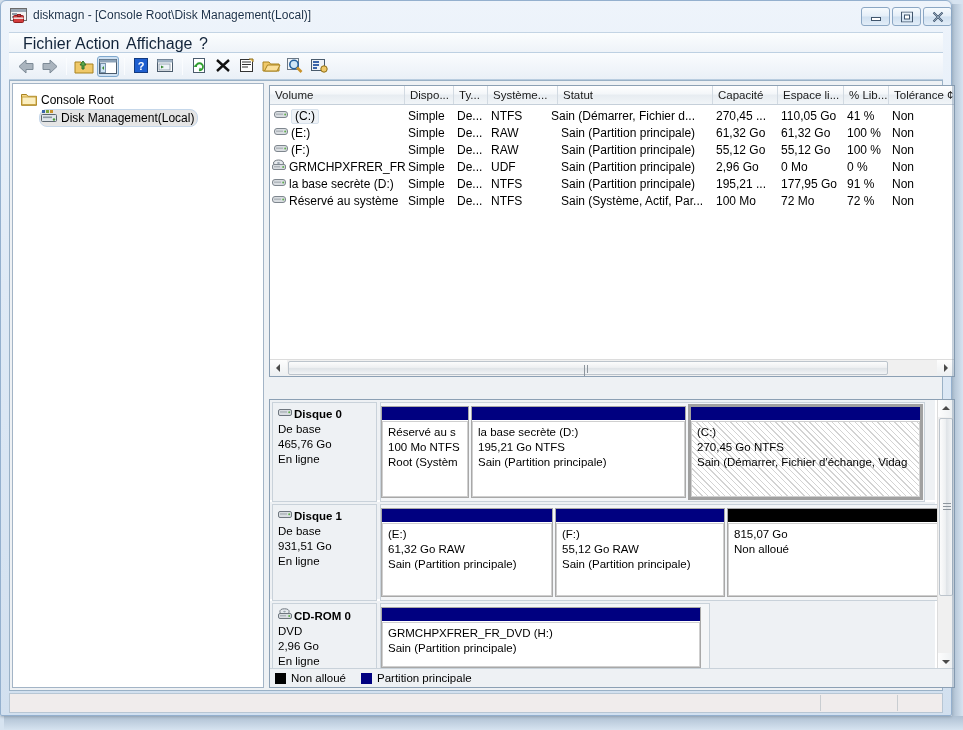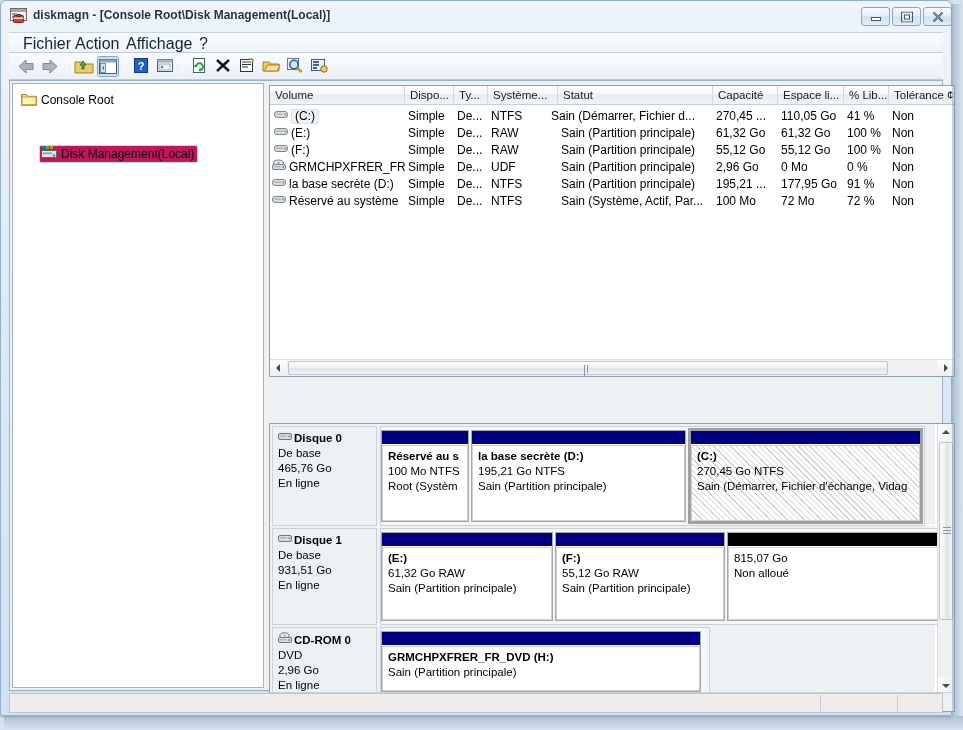--- a/index.html
+++ b/index.html
@@ -35,21 +35,20 @@
     position: absolute; left: 0; top: 0; width: 950px; height: 30px;
   }
   #app-icon {
     position: absolute; left: 9px; top: 7px; width: 17px; height: 16px;
   }
   #title-text {
     position: absolute; left: 32px; top: 7px;
     font-size: 12px; color: #1b3049;
     white-space: nowrap;
     text-shadow: 0 0 3px #fff, 0 0 3px #fff;
-    font-weight: bold;
   }
   .winbtn {
     position: absolute; top: 6px; width: 29px; height: 19px;
     background: linear-gradient(to bottom, #f6fafd 0%, #e4eef8 48%, #cfe0f0 52%, #e2edf8 100%);
     border: 1px solid #8ba7c4;
     border-radius: 3px;
     cursor: default;
   }
   #btn-min  { left: 860px; }
   #btn-max  { left: 891px; }
@@ -101,23 +100,22 @@
     overflow: hidden;
   }
   .tree-row {
     position: absolute; height: 18px; display: flex; align-items: center;
     font-size: 12px; color: #000; cursor: default; white-space: nowrap;
   }
   #tree-root { left: 8px; top: 7px; }
   #tree-child { left: 26px; top: 25px; }
   .tree-label { margin-left: 4px; }
   .tree-sel {
-    background: #be185d; border: 1px solid #c5d7ea; border-radius: 2px;
+    background: #e5e5e5; border: 1px solid #c5d7ea; border-radius: 8px;
     padding: 0 3px 0 1px;
-    margin-top: 36px;
   }
 
   
   #splitter {
     position: absolute; left: 254px; top: 2px; width: 5px; height: 605px;
     background: #eef1f4; cursor: col-resize;
   }
 
   
   #right-pane {
@@ -177,21 +175,21 @@
     width: 8px; height: 8px;
   }
   .grip i {
     display: block; float: left; width: 1px; height: 8px;
     margin-right: 2px; background: #8d959d;
   }
 
   
   #graph-pane {
     position: absolute; left: 0px; top: 316px; width: 686px; height: 289px;
-    background: #fff; border: 1px solid #8ca0b4; overflow: hidden; margin-top: 24px;
+    background: #fff; border: 1px solid #8ca0b4; overflow: hidden;
   }
   .disk-block {
     position: absolute; left: 0; width: 665px;
     background: #eef1f4;
   }
   .disk-info {
     position: absolute; left: 2px; top: 2px; width: 105px; height: 100%;
     background: #eef1f4; border: 1px solid #c9d2da;
     font-size: 11.5px; color: #000; padding: 4px 0 0 5px;
     line-height: 15px;
@@ -214,21 +212,21 @@
     position: absolute; left: 0; right: 0; top: 14px; bottom: 0;
     background: #fff; border: 1px solid #cfcfcf;
     padding: 3px 0 0 5px;
     font-size: 11.5px; line-height: 15px; color: #000;
     white-space: nowrap; overflow: hidden;
   }
   .part-body.hatch {
     background-image: repeating-linear-gradient(
       45deg, #ffffff 0px, #ffffff 3px, #d3d3d3 3px, #d3d3d3 4px);
   }
-  .part-name { font-weight: bold; }
+  .part-name { font-weight: normal; }
   .part.selected {
     border: 3px solid #a0a0a0;
     top: 1px; bottom: 1px;
   }
   .part.selected .part-bar { margin: -0px; }
 
   
   #legend {
     position: absolute; left: 0; bottom: 0; width: 100%; height: 19px;
     background: #eef1f4; border-top: 1px solid #c9d2da;

